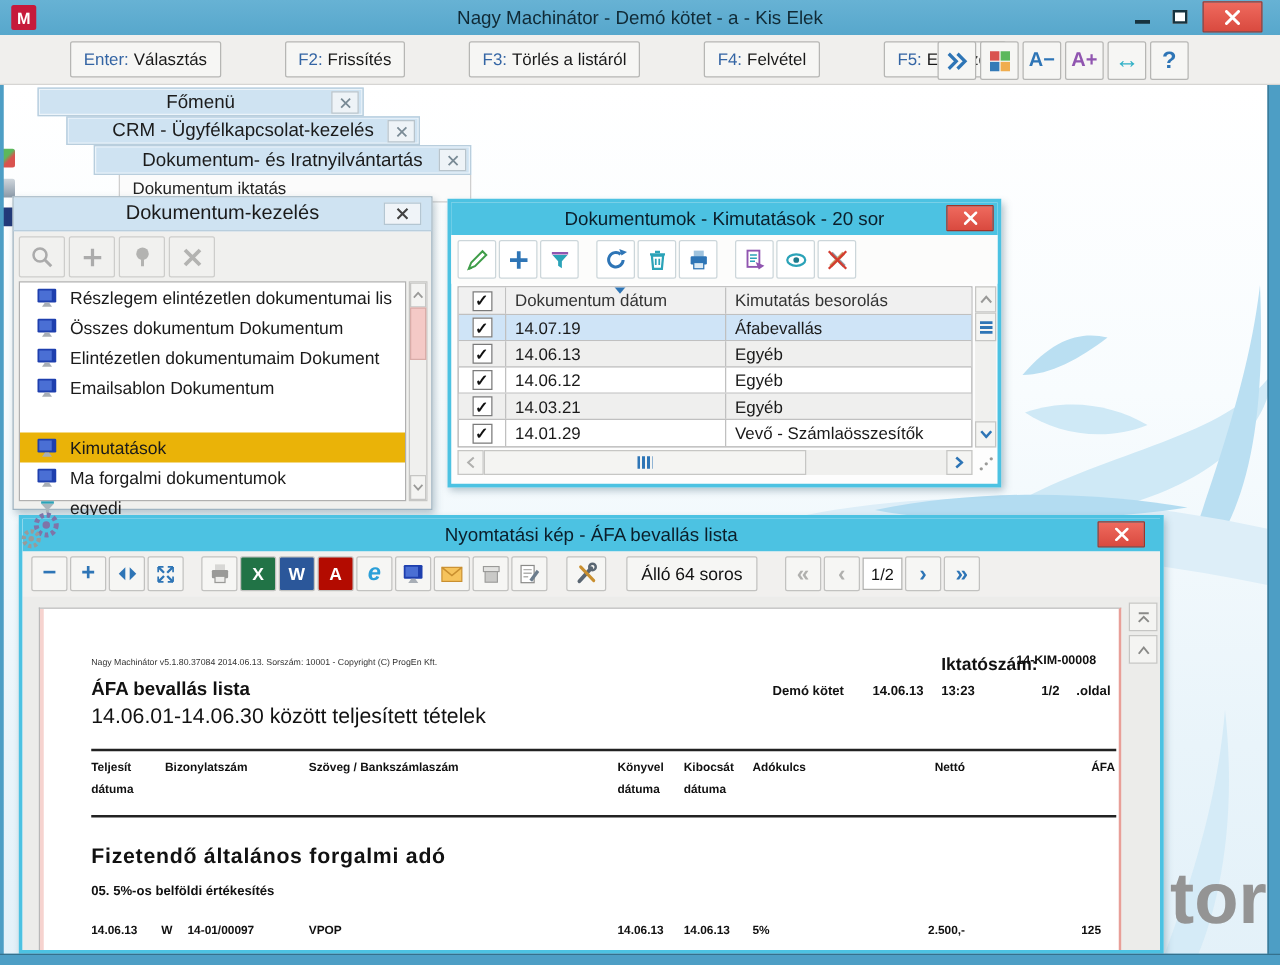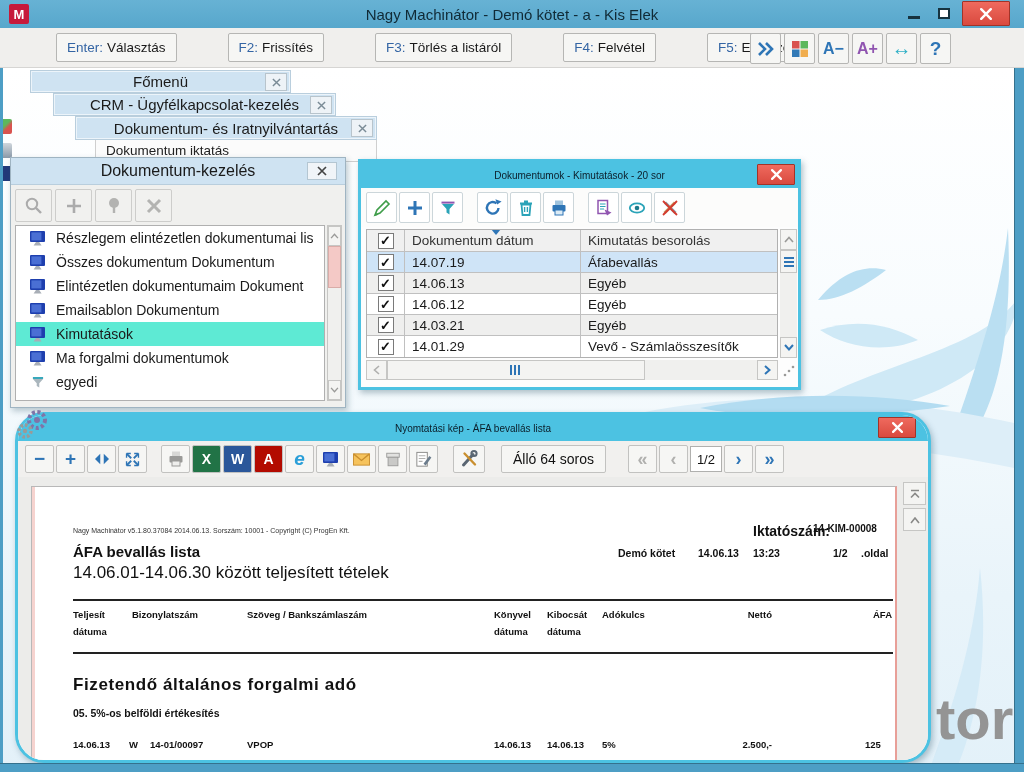--- a/index.html
+++ b/index.html
@@ -27,29 +27,29 @@
   
   .content{left:0;top:68px;width:1024px;height:704px;background:linear-gradient(180deg,#ffffff 0%,#f8fcfe 35%,#e9f4fa 75%,#e3f1f9 100%);}
   .watermark{font-size:58px;font-weight:bold;color:#949494;line-height:1;}
   
   .casc{background:#cfe3f2;border:1px solid #b9cedd;box-shadow:inset 0 0 0 1px #ecf4fa;display:flex;align-items:center;justify-content:center;font-size:15px;color:#1b1b1b;}
   .casc-x{position:absolute;right:3px;top:2px;width:22px;height:18px;background:#eef3f7;border:1px solid #b8c4cc;display:flex;align-items:center;justify-content:center;}
   .menurow{background:#fbfbfb;border:1px solid #cfcfcf;border-top:none;font-size:13.5px;color:#222;display:flex;align-items:center;padding-left:10px;}
   
   .wtitle{display:flex;align-items:center;justify-content:center;position:relative;}
   .cyanwin{border:3px solid #4cc2e2;background:#fdfdfd;box-shadow:2px 3px 6px rgba(40,80,100,.35);}
-  .cyanbar{background:#4cc2e2;font-size:10px;color:#0b1e2a;}
+  .cyanbar{background:#4cc2e2;font-size:15px;color:#0b1e2a;}
   
   .docwin{background:#f0f0ee;border:1px solid #9fb4c2;box-shadow:2px 3px 6px rgba(40,80,100,.3);}
   .docbar{background:#cfe3f2;border-bottom:1px solid #b9cedd;font-size:16px;color:#1a1a1a;}
   .dbtn{width:37px;height:33px;border:1px solid #cdcdcb;background:#f1f1ef;border-radius:2px;display:flex;align-items:center;justify-content:center;margin-right:3px;}
   .dlist{background:#fff;border:1px solid #b0b0b0;}
   .drow{height:24px;display:flex;align-items:center;font-size:14px;color:#1a1a1a;padding-left:12px;white-space:nowrap;overflow:hidden;}
   .drow .ic{width:20px;height:17px;margin-right:8px;flex:0 0 auto;}
-  .drow.sel{background:#5eead4;}
+  .drow.sel{background:#eab308;margin-top:24px;}
   
   .sb{background:#f0f0ee;border:1px solid #c6c6c4;}
   .sbtn{background:#f4f4f2;border:1px solid #c6c6c4;display:flex;align-items:center;justify-content:center;}
   
   .ktable{border:1px solid #b0b0b0;background:#fff;}
   .krow{display:flex;border-bottom:1px solid #c0c0c0;}
   .kc{border-right:1px solid #c0c0c0;display:flex;align-items:center;padding-left:7px;font-size:13.5px;color:#1a1a1a;white-space:nowrap;overflow:hidden;}
   .khead{background:#f0f0f0;color:#333;}
   .cb{width:16px;height:16px;background:#fff;border:1px solid #7a7a7a;margin:auto;display:flex;align-items:center;justify-content:center;font-size:13px;font-weight:bold;color:#111;}
   .kbtn{width:31px;height:31px;border:1px solid #ccd6da;background:#fff;border-radius:2px;display:flex;align-items:center;justify-content:center;margin-right:2px;}
@@ -465,21 +465,21 @@
     </div>
     <div class="abs" style="left:421px;top:202px;width:14px;height:14px;">
       <svg width="14" height="14" viewBox="0 0 14 14">
           <circle cx="11" cy="3" r="1.3" fill="#9a9a98"></circle>
           <circle cx="7" cy="7" r="1.3" fill="#9a9a98"></circle>
           <circle cx="3" cy="11" r="1.3" fill="#9a9a98"></circle>
         </svg>
     </div>
   </div>
 
-  <div class="abs cyanwin" style="left:15px;top:412px;width:916px;height:351px;z-index:7;overflow:hidden;border-radius:29px;">
+  <div class="abs cyanwin" style="left:15px;top:412px;width:916px;height:351px;z-index:7;overflow:hidden;">
     <div class="wtitle cyanbar" style="height:26px;">
       <span>Nyomtatási kép - ÁFA bevallás lista</span>
       <div class="red-x abs" style="right:12px;top:2px;width:38px;height:21px;">
         <svg width="11" height="11" viewBox="0 0 10 10">
             <path d="M1 1 L9 9 M9 1 L1 9" stroke="#fff" stroke-width="2" stroke-linecap="round"></path>
           </svg>
       </div>
     </div>
     <div style="display:flex;align-items:center;height:36px;background:#f1f0ee;padding-left:7px;">
       <div class="pbtn glyph-blue" style="font-size:19px;">

